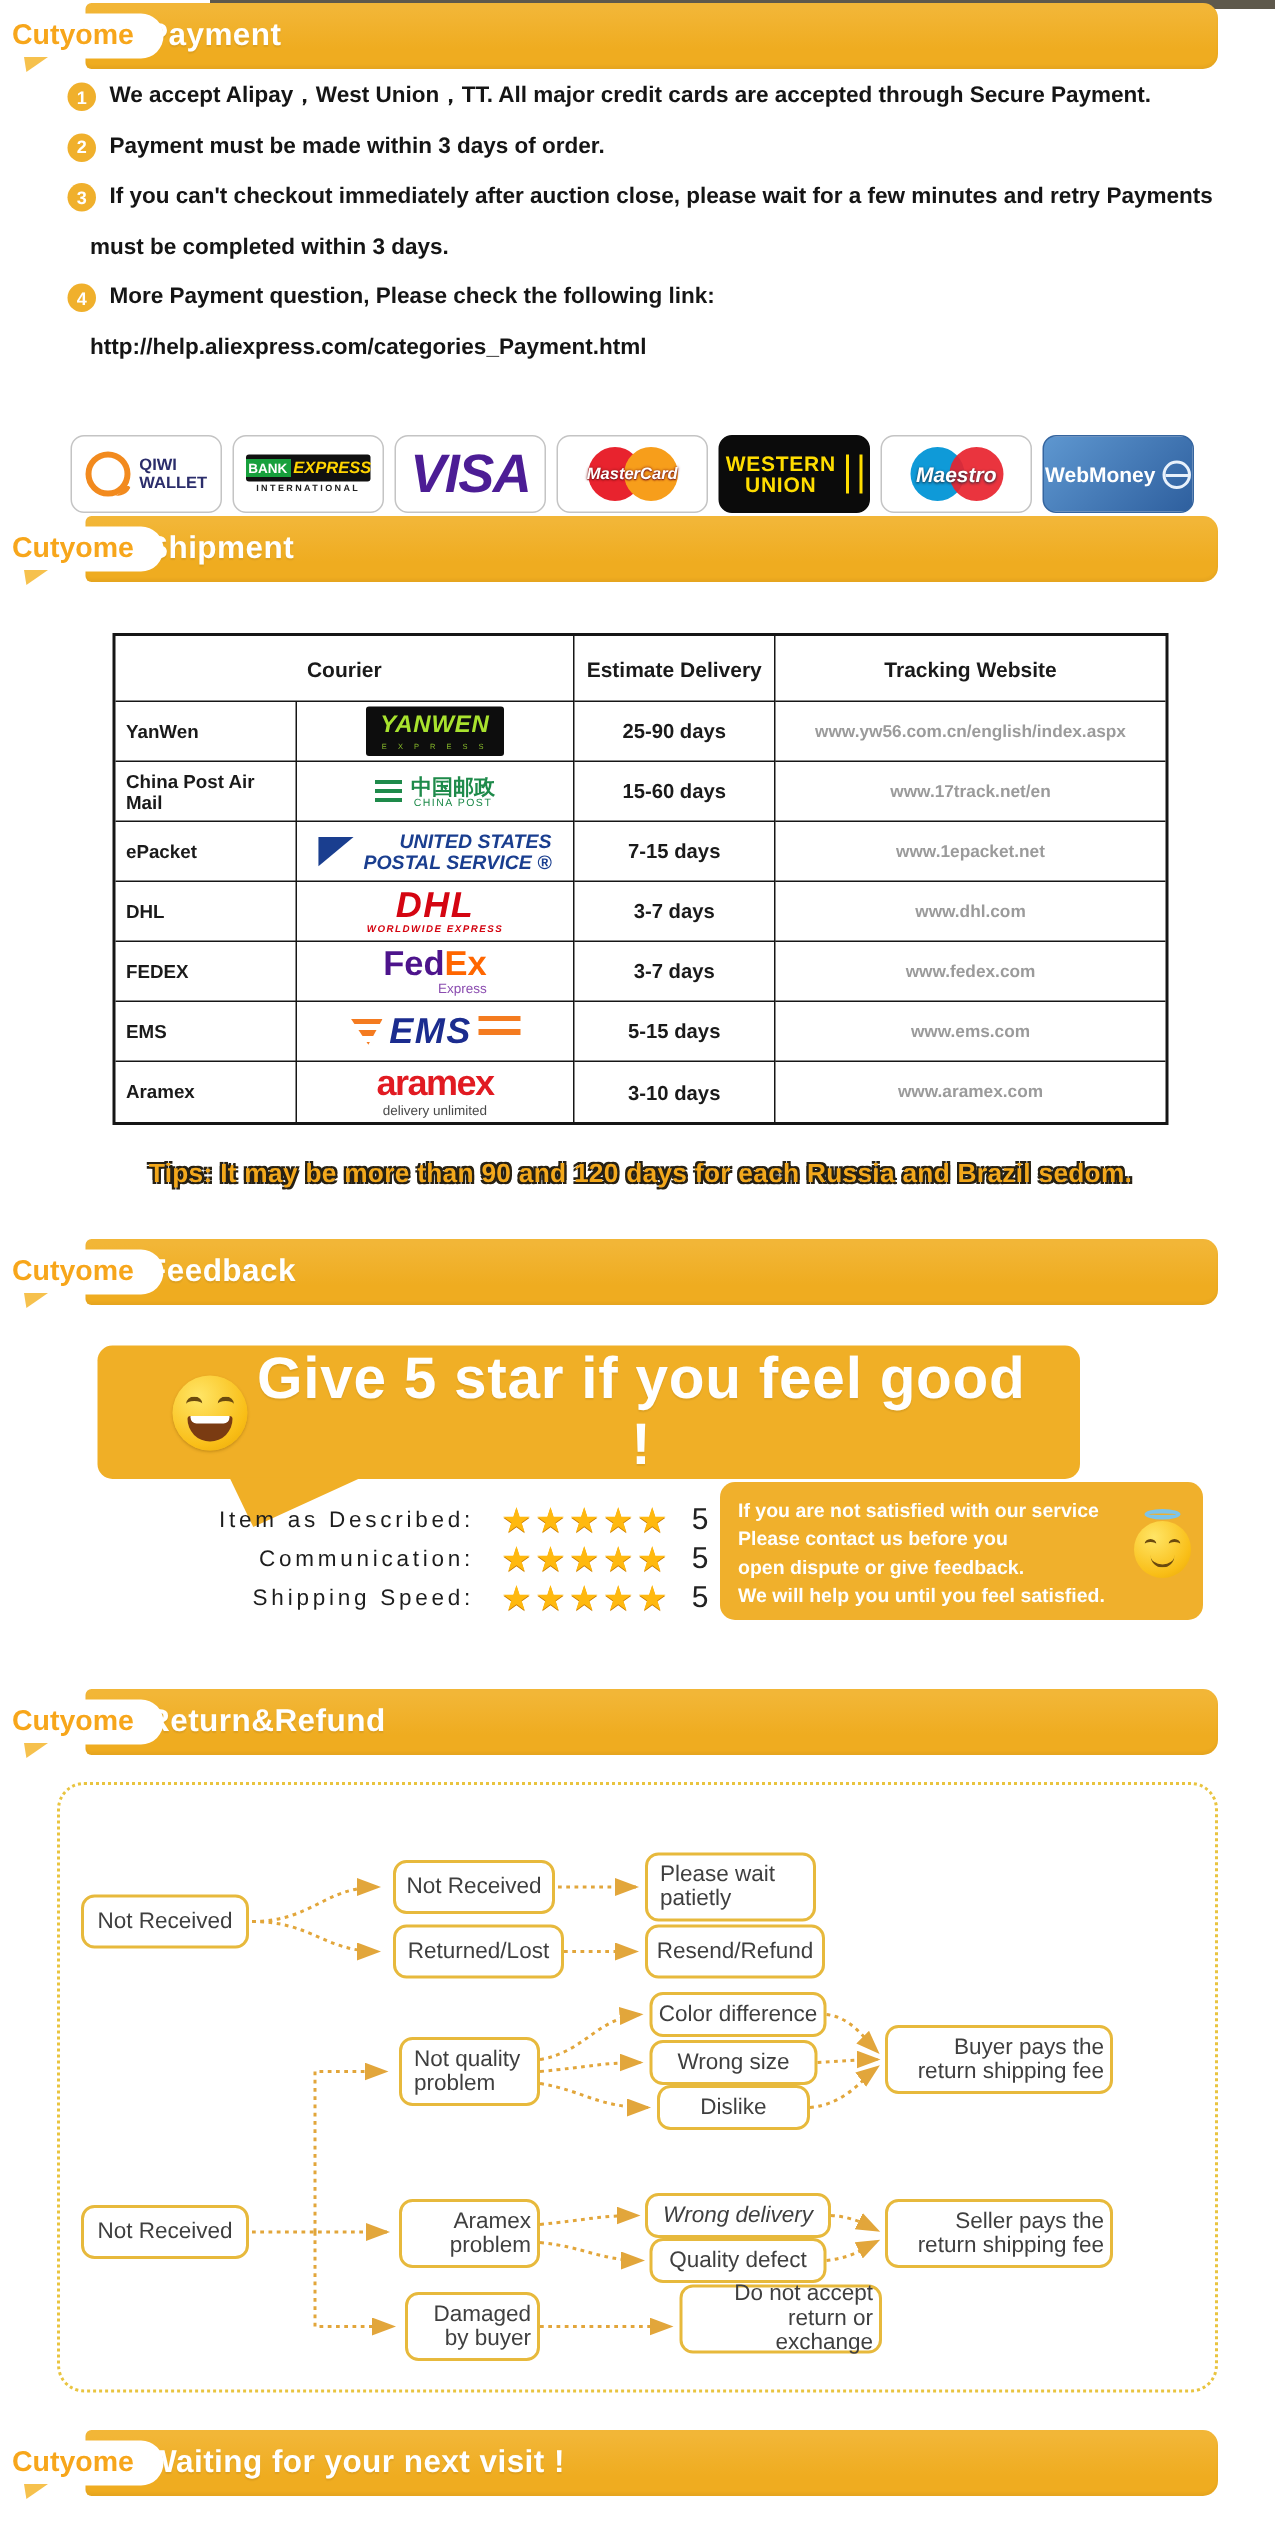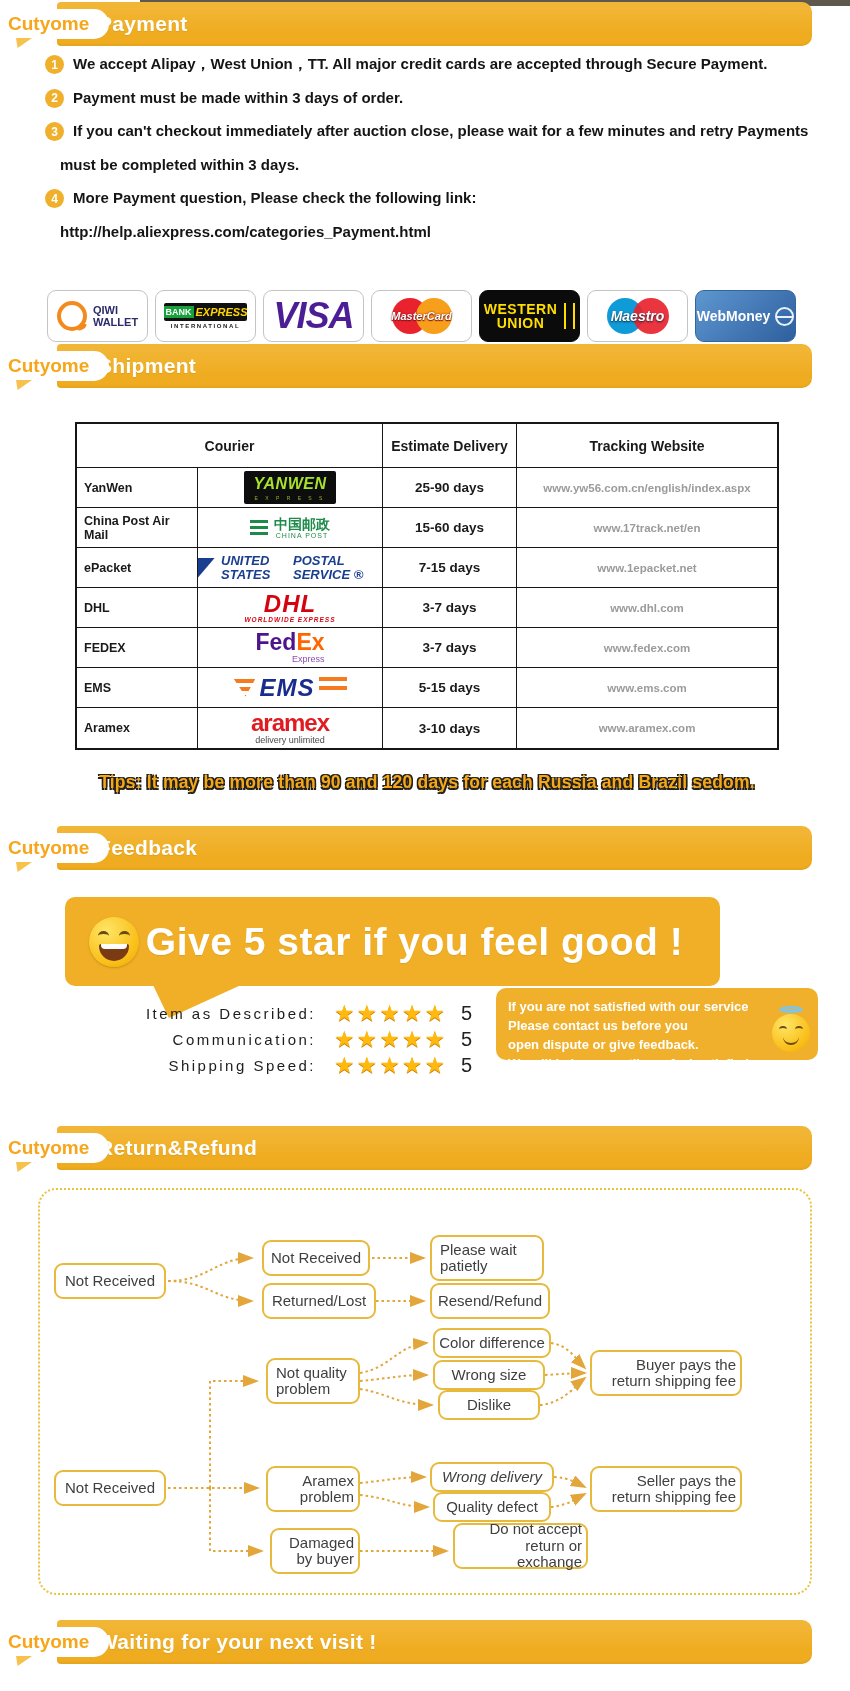--- a/index.html
+++ b/index.html
@@ -80,21 +80,21 @@
   .yw-box{background:#0d0d0d;border-radius:2px;padding:4px 10px 3px;display:flex;flex-direction:column;align-items:center;}
   .yw-main{color:#a8e22e;font-size:16px;font-weight:900;font-style:italic;letter-spacing:.5px;}
   .yw-sub{color:#86b82a;font-size:5px;letter-spacing:3px;margin-top:2px;}
   .cp{flex-direction:row;gap:6px;align-items:center;}
   .cp-emblem{width:18px;height:16px;background:repeating-linear-gradient(to bottom,#1e8a4a 0 3px,#fff 3px 6px);}
   .cp-txt{display:flex;flex-direction:column;align-items:center;}
   .cp-main{color:#1e8a4a;font-size:14px;font-weight:bold;}
   .cp-sub{color:#1e8a4a;font-size:7px;letter-spacing:1px;margin-top:1px;}
   .usps{flex-direction:row;gap:6px;align-items:center;}
   .usps-eagle{width:24px;height:20px;background:#1a3e8f;clip-path:polygon(0 0,100% 0,0 100%);}
-  .usps-txt{display:flex;flex-direction:row;}
+  .usps-txt{display:flex;flex-direction:column;text-align:right;}
   .usps-l{color:#1a3e8f;font-size:13px;font-weight:900;font-style:italic;line-height:14px;}
   .dhl-main{color:#d40511;font-size:24px;font-weight:900;font-style:italic;letter-spacing:1px;}
   .dhl-sub{color:#d40511;font-size:6.5px;font-weight:bold;letter-spacing:1px;margin-top:1px;font-style:italic;}
   .fedex-row{display:flex;align-items:flex-start;line-height:1;}
   .fedex-fed{color:#4d148c;font-size:23px;font-weight:900;}
   .fedex-ex{color:#ff6600;font-size:23px;font-weight:900;}
   .fedex-sub{color:#8b4db0;font-size:9px;margin-top:1px;align-self:flex-end;}
   .ems{flex-direction:row;gap:4px;align-items:center;}
   .ems-v{width:22px;height:18px;background:repeating-linear-gradient(to bottom,#f47b20 0 4px,#fff 4px 8px);
     clip-path:polygon(0 0,100% 0,55% 100%);}
@@ -102,40 +102,40 @@
   .ems-eq{width:28px;height:13px;background:repeating-linear-gradient(to bottom,#f47b20 0 4px,#fff 4px 9px);margin-bottom:8px;}
   .arx-main{color:#e11b22;font-size:24px;font-weight:800;letter-spacing:-1px;}
   .arx-sub{color:#4a4a4a;font-size:9px;margin-top:1px;}
 
   .tips{position:absolute;left:75px;top:772px;width:704px;text-align:center;
     font-size:17.5px;font-weight:900;color:#f3a81c;letter-spacing:.2px;
     text-shadow:-1.5px -1.5px 0 #262014,1.5px -1.5px 0 #262014,-1.5px 1.5px 0 #262014,1.5px 1.5px 0 #262014;}
 
   
   .bubble{position:absolute;left:65px;top:897px;width:655px;height:89px;background:#f0af26;border-radius:10px;
-    display:flex;align-items:center;padding-left:24px;box-sizing:border-box;}
+    display:flex;align-items:center;padding-left:50px;box-sizing:border-box;}
   .bubble-tail{position:absolute;left:88px;top:100%;margin-top:-1px;width:88px;height:33px;background:#f0af26;
     clip-path:polygon(0 0,100% 0,18% 100%);}
   .bubble-title{flex:1;text-align:center;color:#fff;font-size:39px;font-weight:bold;letter-spacing:.5px;
     padding-right:30px;text-shadow:0 1px 1px rgba(0,0,0,.08);}
   .emoji{position:relative;width:50px;height:50px;border-radius:50%;
     background:radial-gradient(circle at 35% 28%,#ffe566,#f9be17 68%,#e8a604);box-shadow:0 1px 2px rgba(120,80,0,.35);}
   .emoji .eyeL,.emoji .eyeR{position:absolute;top:14px;width:11px;height:7px;
     border-top:3px solid #6b4a0e;border-radius:50% 50% 0 0;}
   .emoji .eyeL{left:9px;}.emoji .eyeR{right:9px;}
   .emoji .mouth{position:absolute;left:50%;transform:translateX(-50%);bottom:6px;width:30px;height:17px;
     background:#7a3b12;border-radius:4px 4px 30px 30px;overflow:hidden;}
   .emoji .mouth::before{content:"";position:absolute;left:2px;right:2px;top:0;height:5px;background:#fff;border-radius:0 0 4px 4px;}
   .ratings{position:absolute;left:88px;top:1000px;width:440px;}
   .r-row{display:flex;align-items:center;height:26px;}
   .r-label{width:228px;text-align:right;font-size:15px;letter-spacing:2.5px;color:#1d1d1d;}
   .r-stars{margin-left:18px;font-size:23px;color:#ffb90f;letter-spacing:2px;line-height:1;
     text-shadow:0 1px 0 #c77800;}
   .r-score{margin-left:14px;font-size:20px;color:#222;}
-  .notice{position:absolute;left:496px;top:988px;width:322px;height:72px;background:#f0b02c;border-radius:10px;
+  .notice{position:absolute;left:480px;top:988px;width:322px;height:92px;background:#f0b02c;border-radius:10px;
     box-sizing:border-box;padding:9px 12px;color:#fff;font-size:13px;font-weight:bold;line-height:19px;}
   .angel{position:absolute;right:8px;top:26px;width:38px;height:38px;border-radius:50%;
     background:radial-gradient(circle at 35% 28%,#ffe566,#f9be17 68%,#e8a604);}
   .angel::before{content:"";position:absolute;left:50%;transform:translateX(-50%);top:-8px;
     width:24px;height:7px;border:3px solid #7ec4e8;border-radius:50%;box-sizing:border-box;}
   .angel .eyeL,.angel .eyeR{position:absolute;top:12px;width:8px;height:5px;
     border-top:2.5px solid #6b4a0e;border-radius:50% 50% 0 0;}
   .angel .eyeL{left:7px;}.angel .eyeR{right:7px;}
   .angel .smile{position:absolute;left:50%;transform:translateX(-50%);bottom:7px;width:16px;height:8px;
     border-bottom:2.5px solid #6b4a0e;border-radius:0 0 14px 14px;}

